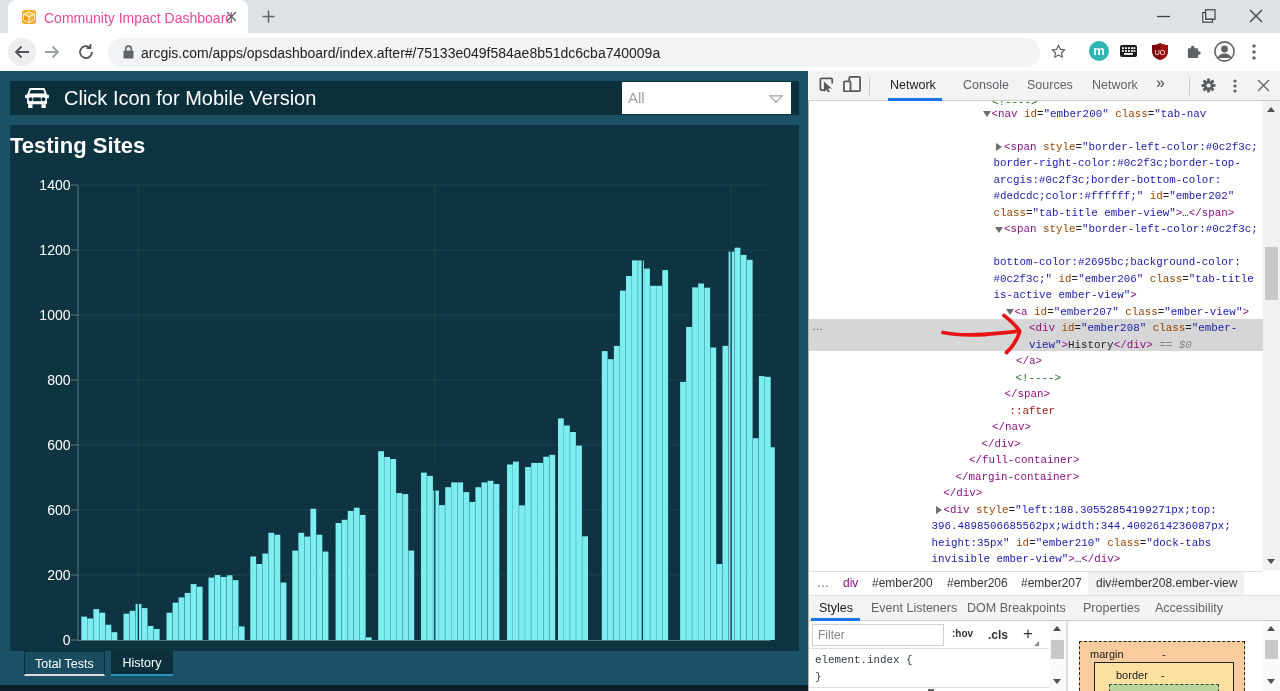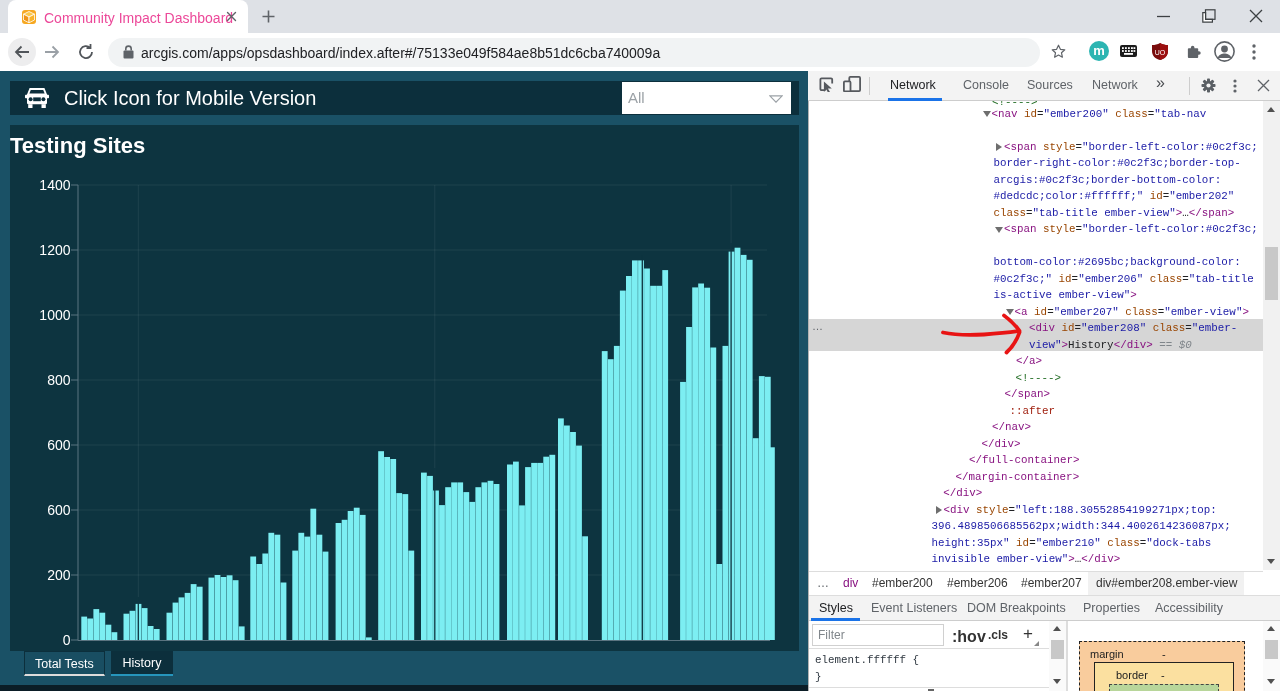--- a/index.html
+++ b/index.html
@@ -374,25 +374,25 @@
   <div class="abs" style="left:811px;top:618px;width:49px;height:3px;background:#1a73e8"></div>
   <div class="stab" style="left:871px">Event Listeners</div>
   <div class="stab" style="left:967px">DOM Breakpoints</div>
   <div class="stab" style="left:1083px">Properties</div>
   <div class="stab" style="left:1155px">Accessibility</div>
 
   <div class="abs" style="left:809px;top:621px;width:240px;height:70px;background:#fff">
     <div class="abs" style="left:0;top:0;width:240px;height:28px;border-bottom:1px solid #ddd"></div>
     <div class="abs" style="left:3px;top:3px;width:132px;height:22px;border:1px solid #d0d0d0;background:#fff"></div>
     <div class="abs" style="left:9px;top:7px;font-size:12px;color:#80868b">Filter</div>
-    <div class="abs" style="left:143px;top:7px;font-size:16px;font-weight:bold;color:#333">:hov</div>
+    <div class="abs" style="left:143px;top:7px;font-size:10px;font-weight:bold;color:#333">:hov</div>
     <div class="abs" style="left:179px;top:7px;font-size:12px;font-weight:bold;color:#333">.cls</div>
     <div class="abs" style="left:214px;top:3px;font-size:17px;color:#333">+</div>
     <div class="abs" style="left:225px;top:20px;width:0;height:0;border-left:5px solid transparent;border-bottom:5px solid #888"></div>
-    <div class="mono abs" style="left:6px;top:33px;font-size:10.85px;color:#303942;white-space:pre">element.ffffff {</div>
+    <div class="mono abs" style="left:6px;top:33px;font-size:10.85px;color:#303942;white-space:pre">element.index {</div>
     <div class="mono abs" style="left:6px;top:50px;font-size:10.85px;color:#303942">}</div>
     <div class="abs" style="left:0;top:66px;width:240px;height:1px;background:#ddd"></div>
     <div class="abs" style="left:119px;top:68px;width:6px;height:2px;background:#666"></div>
   </div>
   <div class="sbtrack" style="left:1049px;top:621px;width:17px;height:70px;background:#fafafa"></div>
   <div class="arrup" style="left:1053px;top:626px"></div>
   <div class="arrdn" style="left:1053px;top:679px"></div>
   <div class="sbthumb" style="left:1051px;top:640px;width:13px;height:19px"></div>
   <div class="abs" style="left:1066px;top:621px;width:2px;height:70px;background:#ddd"></div>
 

